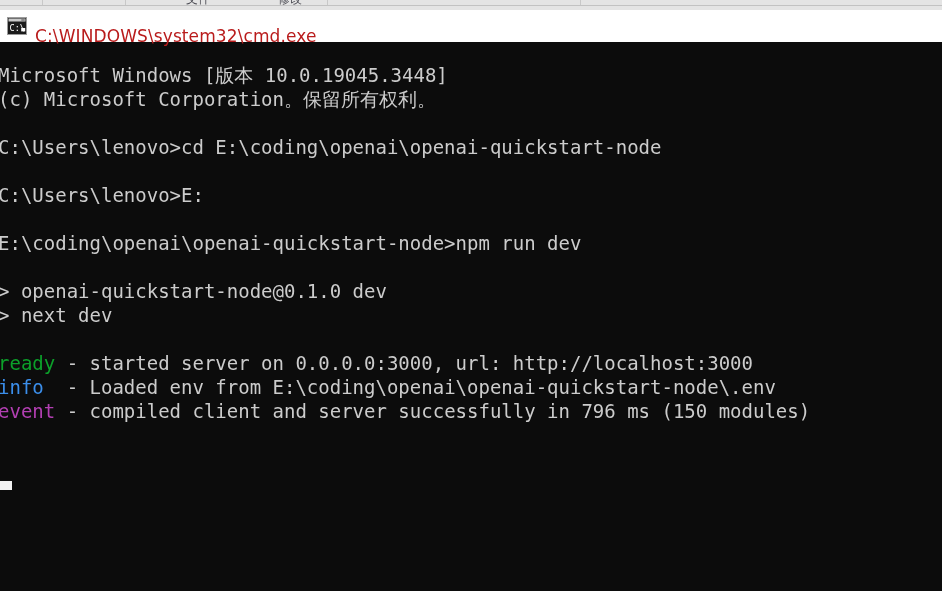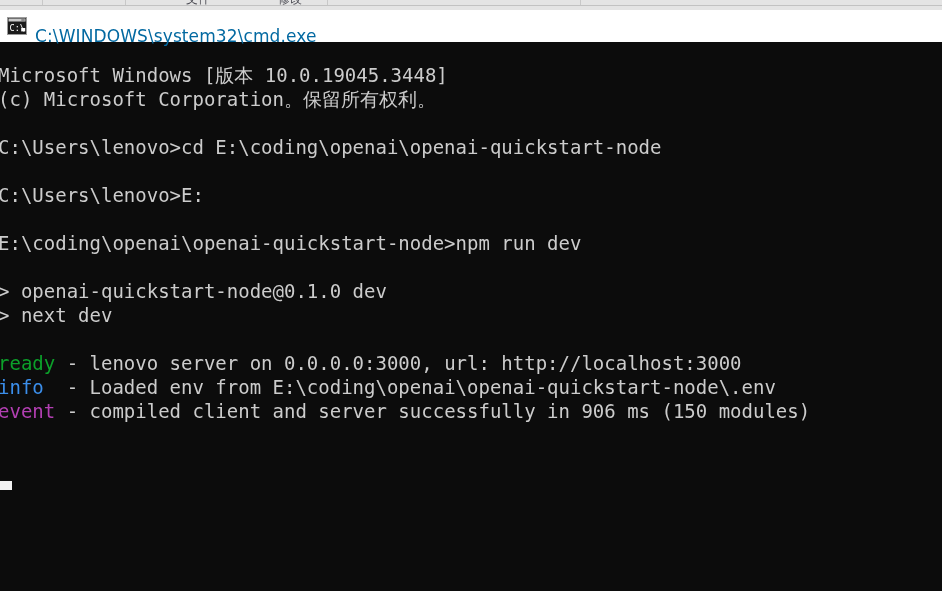--- a/index.html
+++ b/index.html
@@ -60,21 +60,21 @@
   }
   #titlebar .tb-icon {
     width: 20px; height: 18px;
     margin-right: 8px;
     flex: 0 0 auto;
     display: block;
   }
   #titlebar .tb-title {
     font-family: "DejaVu Sans", sans-serif;
     font-size: 17px;
-    color: #0369a1;
+    color: #b91c1c;
     letter-spacing: 0.1px;
     white-space: nowrap;
     margin-top: 20px;
   }
 
   
   #console {
     position: absolute;
     left: 0; top: 42px;
     width: 942px;
@@ -159,20 +159,20 @@
         <div class="cline blank">&nbsp;</div>
         <div class="cline"><span class="seg tok-dim">C:\Users\lenovo&gt;cd E:\coding\openai\openai-quickstart-node</span></div>
         <div class="cline blank">&nbsp;</div>
         <div class="cline"><span class="seg tok-dim">C:\Users\lenovo&gt;E:</span></div>
         <div class="cline blank">&nbsp;</div>
         <div class="cline"><span class="seg tok-dim">E:\coding\openai\openai-quickstart-node&gt;npm run dev</span></div>
         <div class="cline blank">&nbsp;</div>
         <div class="cline"><span class="seg tok-dim">&gt; openai-quickstart-node@0.1.0 dev</span></div>
         <div class="cline"><span class="seg tok-dim">&gt; next dev</span></div>
         <div class="cline blank">&nbsp;</div>
-        <div class="cline"><span class="seg tok-green">ready</span><span class="seg tok-dim"> - lenovo server on 0.0.0.0:3000, url: http://localhost:3000</span></div>
+        <div class="cline"><span class="seg tok-green">ready</span><span class="seg tok-dim"> - started server on 0.0.0.0:3000, url: http://localhost:3000</span></div>
         <div class="cline"><span class="seg tok-blue">info</span><span class="seg tok-dim">  - Loaded env from E:\coding\openai\openai-quickstart-node\.env</span></div>
-        <div class="cline"><span class="seg tok-magenta">event</span><span class="seg tok-dim"> - compiled client and server successfully in 906 ms (150 modules)</span></div>
+        <div class="cline"><span class="seg tok-magenta">event</span><span class="seg tok-dim"> - compiled client and server successfully in 796 ms (150 modules)</span></div>
       </div>
     <div id="cursor"></div>
   </div>
 
 </div>
 
 </body></html>

